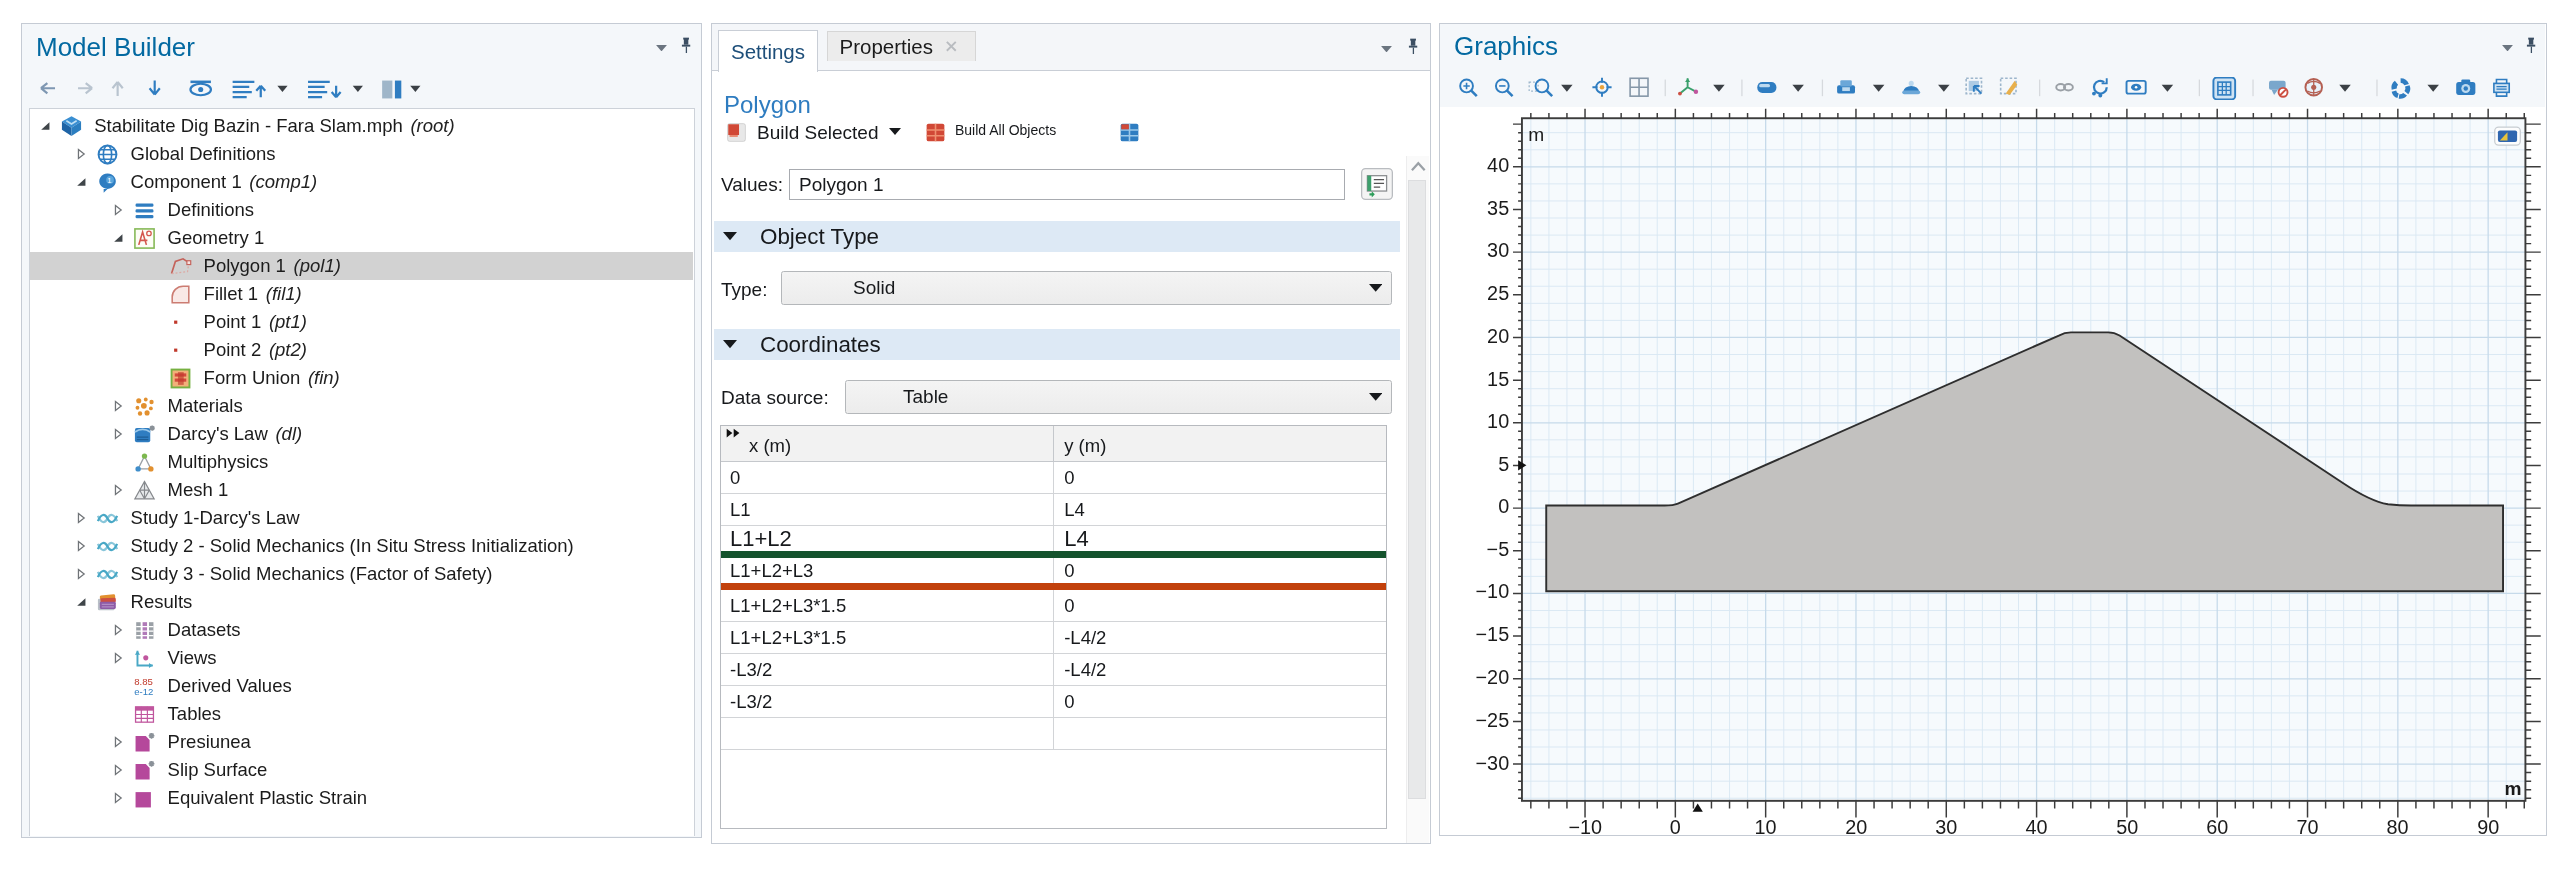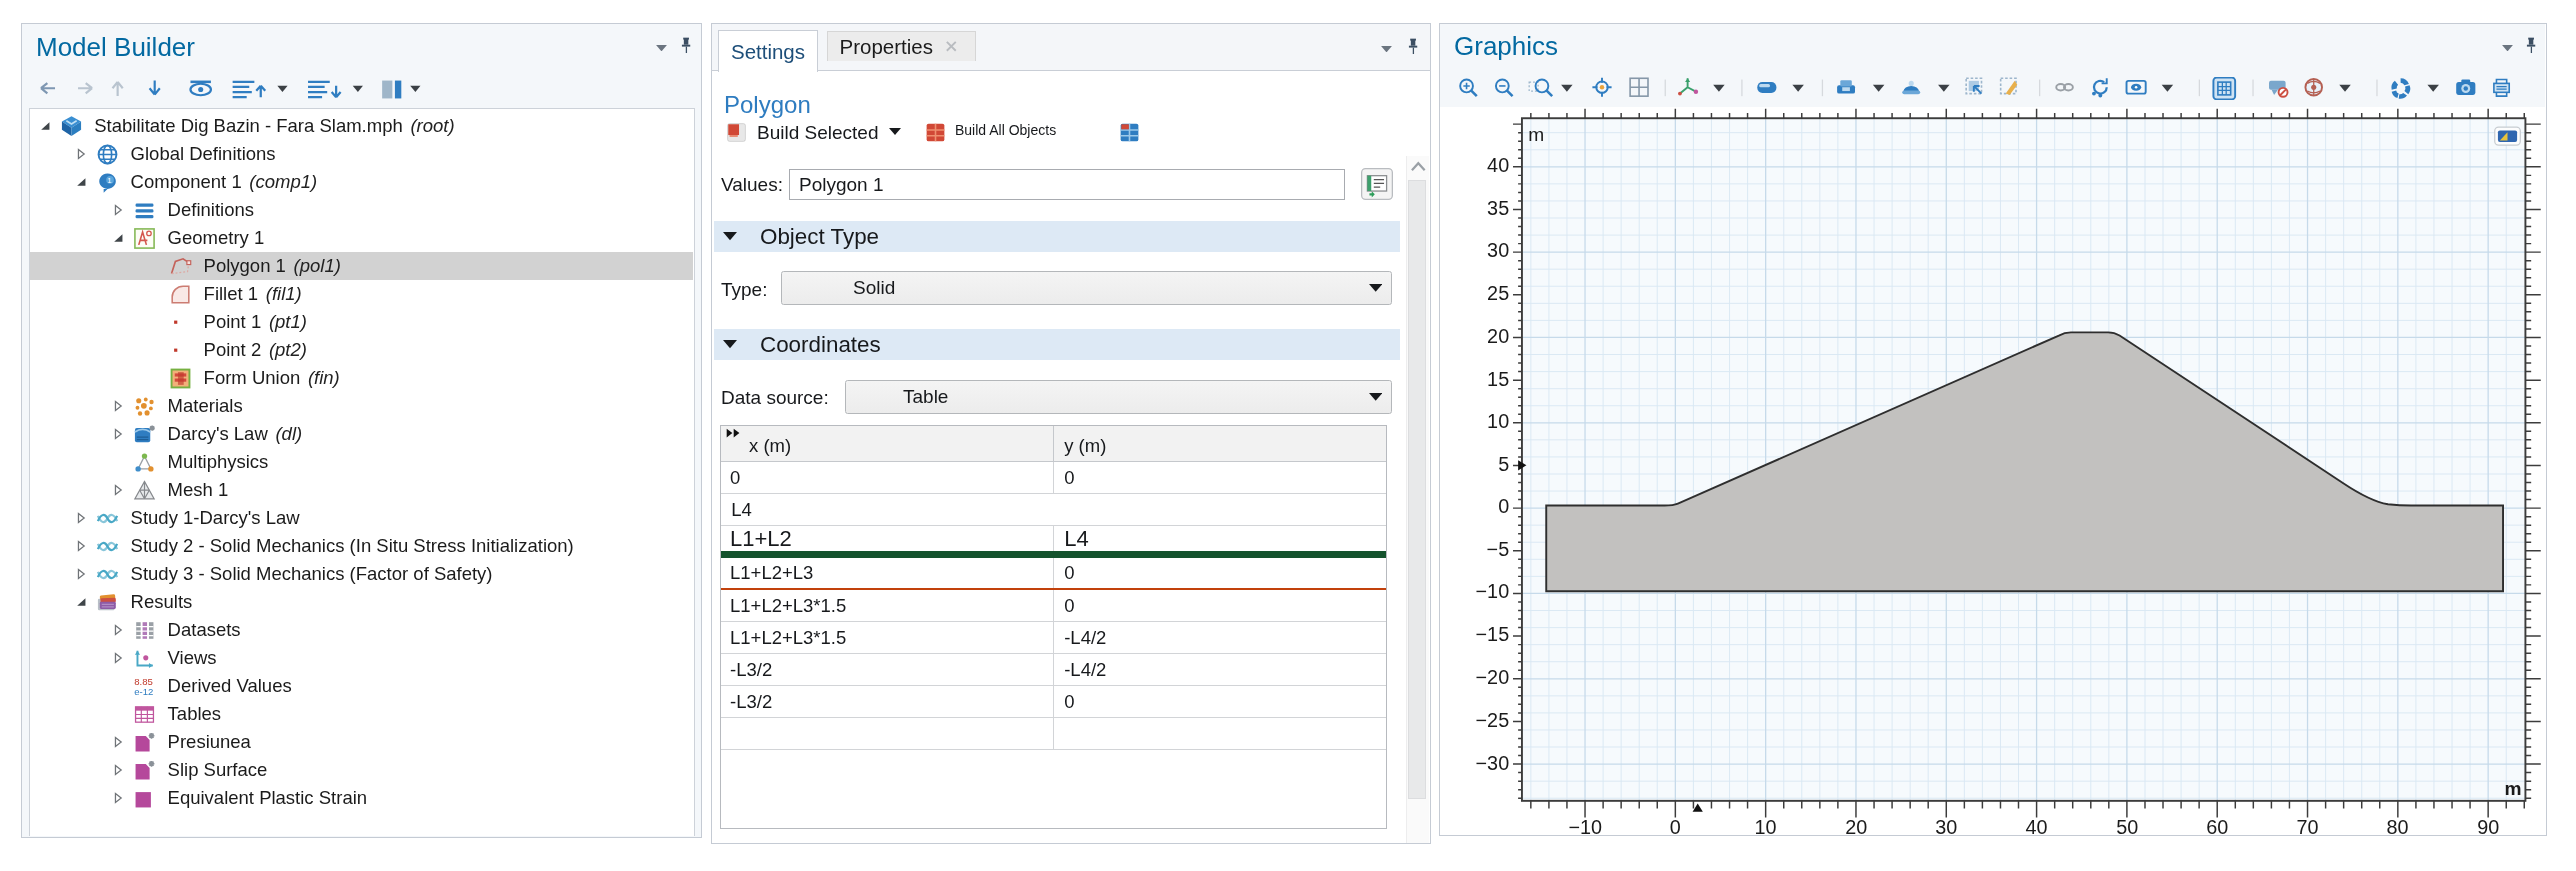--- a/index.html
+++ b/index.html
@@ -490,27 +490,28 @@
         <polygon points="12,1 21,8 12,15" fill="#111"></polygon>
       </svg>
       <div style="width:333px;display:flex;align-items:flex-end;padding:0 0 3.8px 28px;border-right:1.3px solid #c5c8cc">x (m)</div>
       <div style="flex:1;display:flex;align-items:flex-end;padding:0 0 3.8px 10.2px">y (m)</div>
     </div>
     <div style="height:32px;display:flex;font-size:18.5px;color:#17191c;border-bottom:1px solid #d2d4d7">
       <div style="width:333px;display:flex;align-items:center;padding-left:9px;border-right:1.3px solid #d2d4d7">0</div>
       <div style="flex:1;display:flex;align-items:center;padding-left:10.2px">0</div>
     </div>
     <div style="height:32px;display:flex;font-size:18.5px;color:#17191c;border-bottom:1px solid #d2d4d7">
+      <div style="width:333px;display:flex;align-items:center;padding-left:9px;border-right:1.3px solid #d2d4d7">L1</div>
       <div style="flex:1;display:flex;align-items:center;padding-left:10.2px">L4</div>
     </div>
     <div style="height:32px;display:flex;font-size:22px;color:#17191c;border-bottom:7px solid #14532d">
       <div style="width:333px;display:flex;align-items:center;padding-left:9px;border-right:1.3px solid #d2d4d7">L1+L2</div>
       <div style="flex:1;display:flex;align-items:center;padding-left:10.2px">L4</div>
     </div>
-    <div style="height:32px;display:flex;font-size:18.5px;color:#17191c;border-bottom:2px solid #c2410c">
+    <div style="height:32px;display:flex;font-size:18.5px;color:#17191c;border-bottom:7px solid #c2410c">
       <div style="width:333px;display:flex;align-items:center;padding-left:9px;border-right:1.3px solid #d2d4d7">L1+L2+L3</div>
       <div style="flex:1;display:flex;align-items:center;padding-left:10.2px">0</div>
     </div>
     <div style="height:32px;display:flex;font-size:18.5px;color:#17191c;border-bottom:1px solid #d2d4d7">
       <div style="width:333px;display:flex;align-items:center;padding-left:9px;border-right:1.3px solid #d2d4d7">L1+L2+L3*1.5</div>
       <div style="flex:1;display:flex;align-items:center;padding-left:10.2px">0</div>
     </div>
     <div style="height:32px;display:flex;font-size:18.5px;color:#17191c;border-bottom:1px solid #d2d4d7">
       <div style="width:333px;display:flex;align-items:center;padding-left:9px;border-right:1.3px solid #d2d4d7">L1+L2+L3*1.5</div>
       <div style="flex:1;display:flex;align-items:center;padding-left:10.2px">-L4/2</div>

